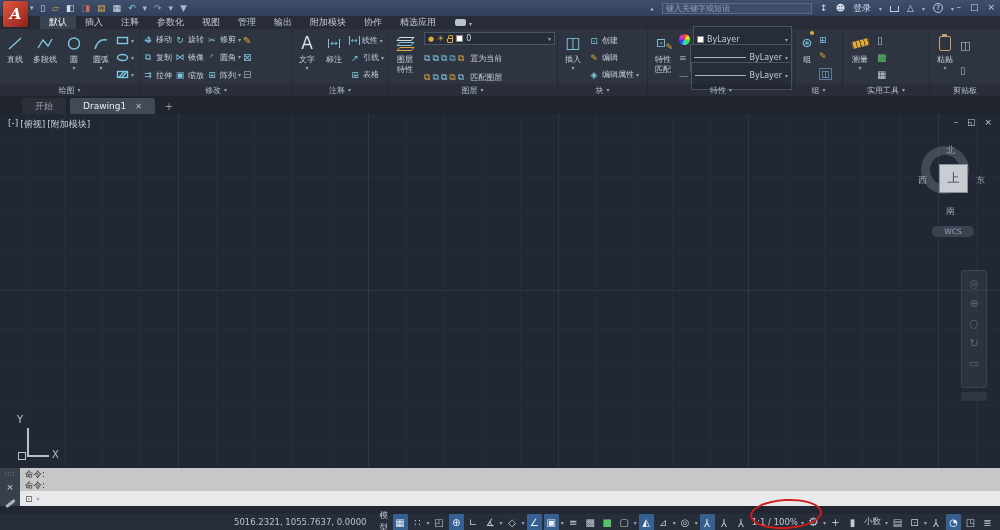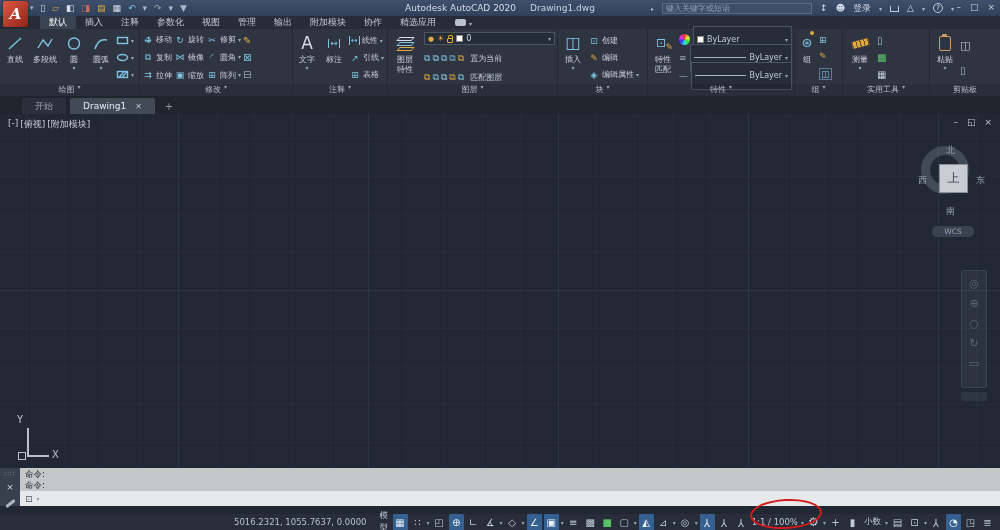--- a/index.html
+++ b/index.html
@@ -25,21 +25,21 @@
   
   .tabrow{position:absolute;top:16px;left:0;right:0;height:13px;background:#272c37;display:flex;align-items:stretch;padding-left:40px;font-size:9px;color:#c2c9d6;}
   .rtab{padding:0 9px;display:flex;align-items:center;cursor:default;}
   .rtab.active{background:#3a4352;color:#fff;}
   .media-chip{width:11px;height:7px;background:#b9c1cd;border-radius:2px;margin:3px 3px 0 10px;}
 
   
   .ribbon{position:absolute;top:29px;left:0;right:0;height:67px;background:#2e3440;display:flex;}
   .panel{position:relative;border-right:1px solid #242933;display:flex;flex-direction:column;}
   .pbody{flex:1;display:flex;align-items:stretch;padding:2px 2px 0 2px;gap:2px;}
-  .plabel{height:12px;display:flex;justify-content:center;gap:3px;font-size:8px;color:#b4bdca;background:rgba(0,0,0,.10);}
+  .plabel{height:12px;display:flex;align-items:center;justify-content:center;gap:3px;font-size:8px;color:#b4bdca;background:rgba(0,0,0,.10);}
   .car{font-size:6px;color:#97a1b0;line-height:1;}
   .bigbtn{display:flex;flex-direction:column;align-items:center;width:31px;color:#ccd3de;font-size:8px;gap:1px;padding-top:2px;text-align:center;line-height:1.15;}
   .bigicon{height:21px;display:flex;align-items:center;justify-content:center;font-size:16px;color:#7fc4e0;}
   svg.ic{stroke:#7fc4e0;fill:none;stroke-width:1.4;}
   .sidecol{display:flex;flex-direction:column;justify-content:space-around;padding:1px 0;}
   .srow{display:flex;align-items:center;gap:2px;height:13px;font-size:8px;color:#c6cdd9;}
   .micon{width:12px;display:inline-flex;justify-content:center;font-size:9px;color:#7fc4e0;position:relative;}
   .stack i{font-style:normal;}
   .stack .v{position:absolute;left:3px;top:0;}
   .yellow{color:#e0a93f!important;}
@@ -145,23 +145,20 @@
       <span class="white">◧</span>
       <span style="color:#c96a5a">◨</span>
       <span class="yellow">▤</span>
       <span class="white">▦</span>
       <span style="color:#7fc4e0">↶</span>
       <span class="tinycaret">▾</span>
       <span class="gray">↷</span>
       <span class="tinycaret">▾</span>
       <span class="tinycaret">▼</span>
     </div>
-    <div class="doc-title">
-      <span>Autodesk AutoCAD 2020</span><span class="t2">Drawing1.dwg</span>
-    </div>
     <div class="tb-right">
       <span class="tinycaret">▸</span>
       <input class="search-box" placeholder="键入关键字或短语" style="">
       <span>↕</span>
       <span>☻</span>
       <span>登录</span>
       <span class="tinycaret">▾</span>
       <span class="cart"></span>
       <span>△</span>
       <span class="tinycaret">▾</span>

